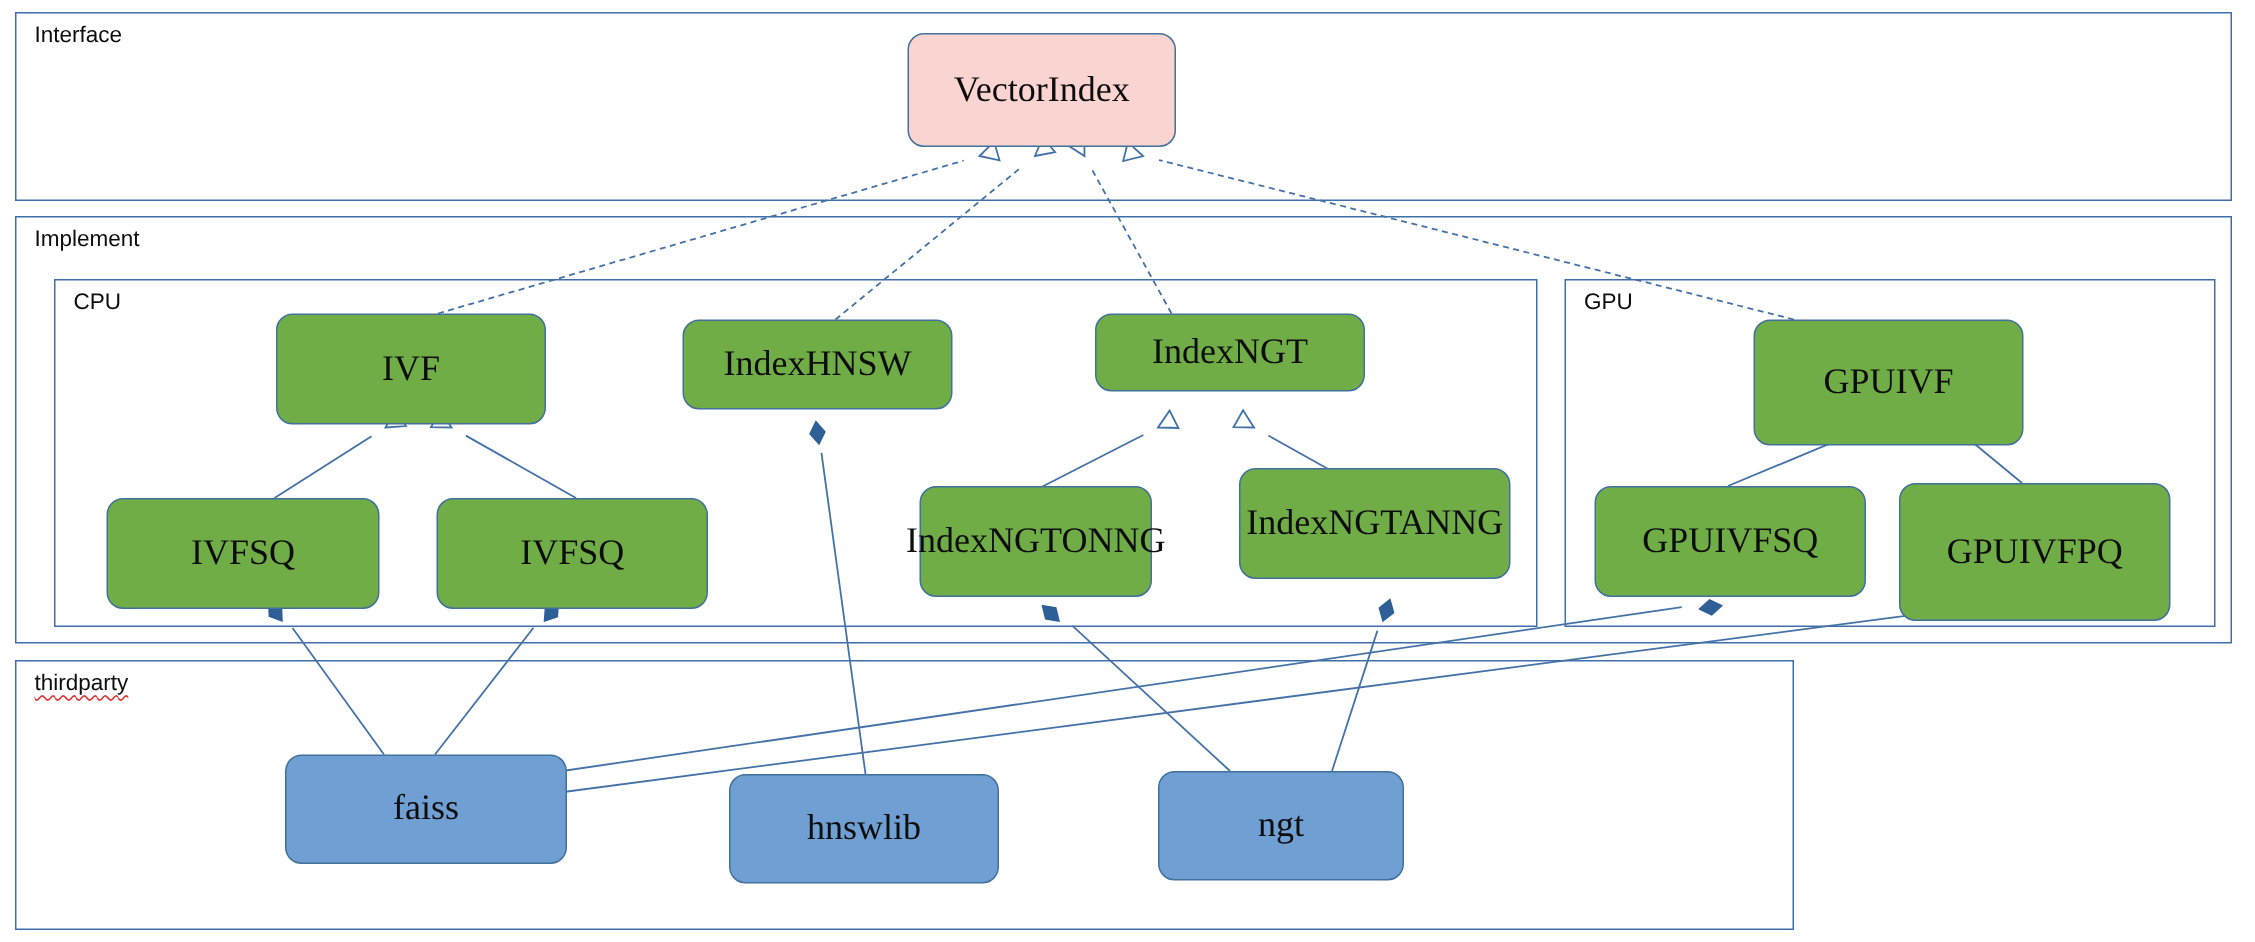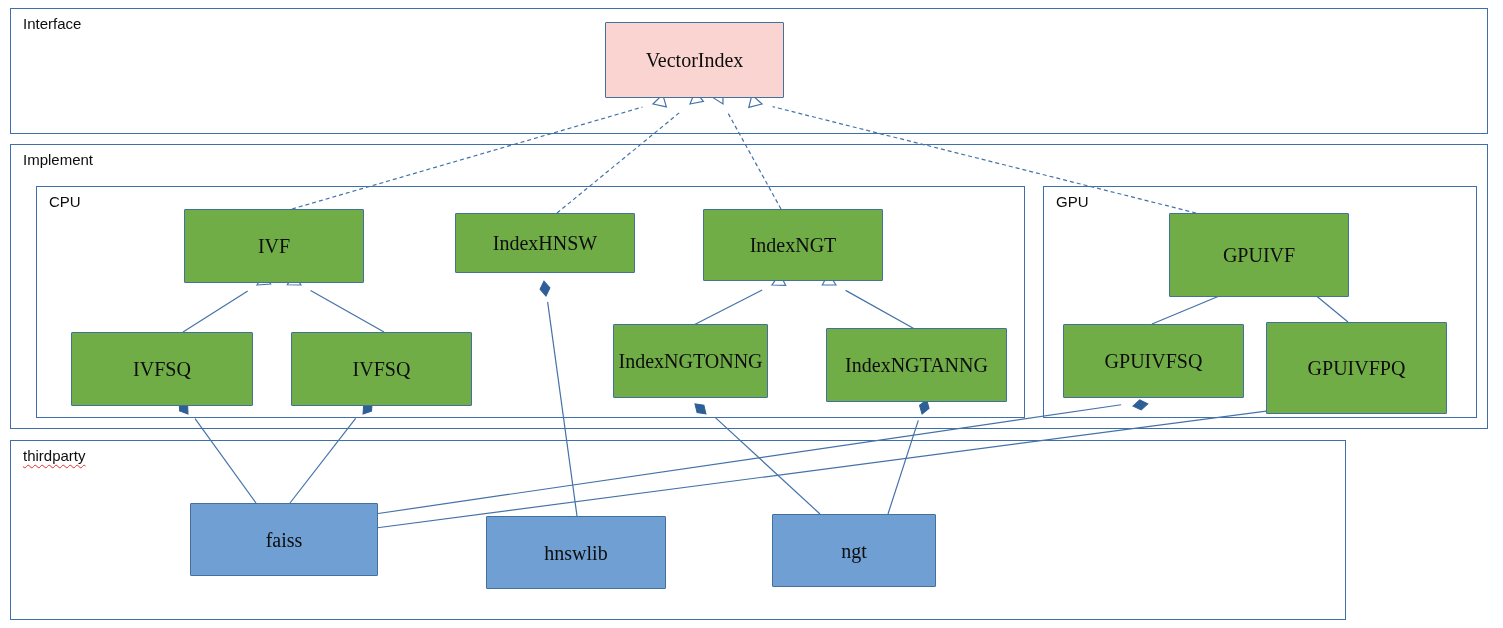--- a/index.html
+++ b/index.html
@@ -37,26 +37,26 @@
     text-decoration-style: wavy;
     text-decoration-color: #e03030;
     text-decoration-thickness: 1px;
     text-underline-offset: 3px;
   }
   
   .node {
     position: absolute;
     box-sizing: border-box;
     border: 1px solid #41719c;
-    border-radius: 1px;
+    border-radius: 11px;
     display: flex;
     align-items: center;
     justify-content: center;
     font-family: "Liberation Serif", serif;
-    font-size: 20px;
+    font-size: 24px;
     color: #0d0d0d;
     text-align: center;
     line-height: 1.1;
     white-space: nowrap;
   }
   .node.iface  { background: #fad4d0; }
   .node.impl   { background: #70ad47; }
   .node.third  { background: #6f9fd3; }
 
   
@@ -98,21 +98,21 @@
       </div>
       <div class="group" style="left: 10px; top: 144px; width: 1478px; height: 285px;">
         <div class="group-label">Implement</div>
       </div>
       <div class="group" style="left: 36px; top: 186px; width: 989px; height: 232px;">
         <div class="group-label">CPU</div>
       </div>
       <div class="group" style="left: 1043px; top: 186px; width: 434px; height: 232px;">
         <div class="group-label">GPU</div>
       </div>
-      <div class="group" style="left: 10px; top: 440px; width: 1336px; height: 180px;">
+      <div class="group" style="left: 10px; top: 440px; width: 1186px; height: 180px;">
         <div class="group-label misspelled">thirdparty</div>
       </div>
     </div>
 
   <svg id="edges" viewBox="0 0 1503 628" xmlns="http://www.w3.org/2000/svg">
       <g>
         <line class="gen-line dashed" x1="292" y1="209" x2="642.4377090682307" y2="107.07213448153955"></line>
         <path class="hollow-head" d="M 0,0 L -6.5,12 L 6.5,12 Z" transform="translate(653,104) rotate(253.7824668931816)"></path>
       </g>
       <g>
@@ -178,25 +178,25 @@
       <g>
         <line class="gen-line" x1="888" y1="514" x2="918.3032618322327" y2="420.4163972828109"></line>
         <path class="solid-diamond" d="M 0,0 L -5,7.5 L 0,15 L 5,7.5 Z" transform="translate(922,414) rotate(197.9424470891587)"></path>
       </g>
     </svg>
 
   <div id="nodes-layer">
       <div class="node iface" style="left: 605px; top: 22px; width: 179px; height: 76px;">VectorIndex</div>
       <div class="node impl" style="left: 184px; top: 209px; width: 180px; height: 74px;">IVF</div>
       <div class="node impl" style="left: 455px; top: 213px; width: 180px; height: 60px;">IndexHNSW</div>
-      <div class="node impl" style="left: 703px; top: 209px; width: 180px; height: 72px;">IndexNGT</div>
+      <div class="node impl" style="left: 730px; top: 209px; width: 180px; height: 52px;">IndexNGT</div>
       <div class="node impl" style="left: 71px; top: 332px; width: 182px; height: 74px;">IVFSQ</div>
       <div class="node impl" style="left: 291px; top: 332px; width: 181px; height: 74px;">IVFSQ</div>
       <div class="node impl" style="left: 613px; top: 324px; width: 155px; height: 74px;">IndexNGTONNG</div>
-      <div class="node impl" style="left: 826px; top: 328px; width: 181px; height: 74px;">IndexNGTANNG</div>
+      <div class="node impl" style="left: 826px; top: 312px; width: 181px; height: 74px;">IndexNGTANNG</div>
       <div class="node impl" style="left: 1169px; top: 213px; width: 180px; height: 84px;">GPUIVF</div>
       <div class="node impl" style="left: 1063px; top: 324px; width: 181px; height: 74px;">GPUIVFSQ</div>
       <div class="node impl" style="left: 1266px; top: 322px; width: 181px; height: 92px;">GPUIVFPQ</div>
       <div class="node third" style="left: 190px; top: 503px; width: 188px; height: 73px;">faiss</div>
       <div class="node third" style="left: 486px; top: 516px; width: 180px; height: 73px;">hnswlib</div>
       <div class="node third" style="left: 772px; top: 514px; width: 164px; height: 73px;">ngt</div>
     </div>
 
 </div>
 

